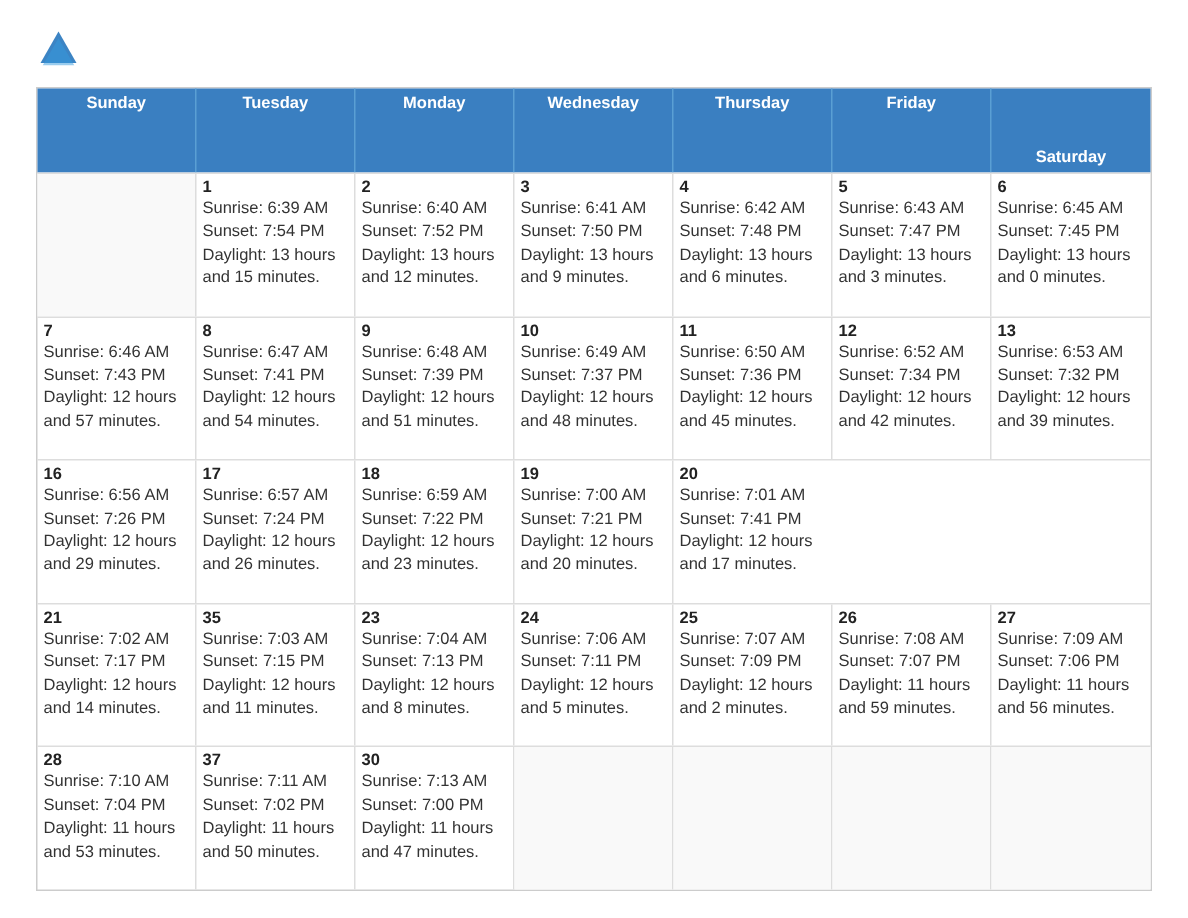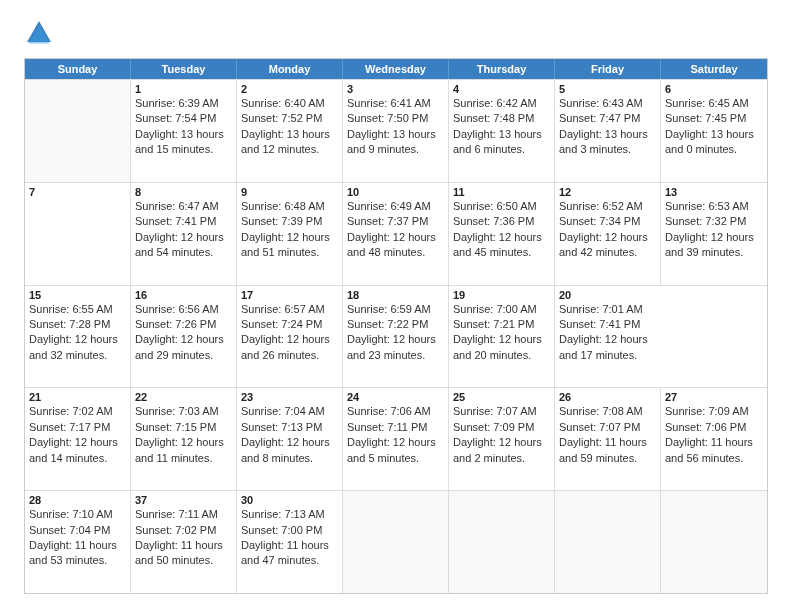--- a/index.html
+++ b/index.html
@@ -65,21 +65,21 @@
       background: #3a7fc1;
     }
     .cal-header-cell {
       color: #fff;
       font-size: 11px;
       font-weight: bold;
       text-align: center;
       padding: 4px 2px;
       border-right: 1px solid #5a9fd4;
     }
-    .cal-header-cell:last-child { border-right: none; }
+    .cal-header-cell:last-child { border-right: none; margin-top: 36px; }
     .cal-body {
       flex: 1;
       display: flex;
       flex-direction: column;
     }
     .cal-row {
       display: grid;
       grid-template-columns: repeat(7, 1fr);
       flex: 1;
       border-top: 1px solid #ddd;
@@ -186,20 +186,25 @@
         <div class="day-info">
           <span>Sunrise: 6:45 AM</span><br>
           <span>Sunset: 7:45 PM</span><br>
           <span>Daylight: 13 hours and 0 minutes.</span>
         </div>
       </div>
         </div>
         <div class="cal-row">
           <div class="cal-cell">
         <span class="day-num">7</span>
+        <div class="day-info">
+          <span>Sunrise: 6:46 AM</span><br>
+          <span>Sunset: 7:43 PM</span><br>
+          <span>Daylight: 12 hours and 57 minutes.</span>
+        </div>
       </div>
           <div class="cal-cell">
         <span class="day-num">8</span>
         <div class="day-info">
           <span>Sunrise: 6:47 AM</span><br>
           <span>Sunset: 7:41 PM</span><br>
           <span>Daylight: 12 hours and 54 minutes.</span>
         </div>
       </div>
           <div class="cal-cell">
@@ -238,28 +243,20 @@
         <span class="day-num">13</span>
         <div class="day-info">
           <span>Sunrise: 6:53 AM</span><br>
           <span>Sunset: 7:32 PM</span><br>
           <span>Daylight: 12 hours and 39 minutes.</span>
         </div>
       </div>
         </div>
         <div class="cal-row">
           <div class="cal-cell">
-        <span class="day-num">15</span>
-        <div class="day-info">
-          <span>Sunrise: 6:55 AM</span><br>
-          <span>Sunset: 7:28 PM</span><br>
-          <span>Daylight: 12 hours and 32 minutes.</span>
-        </div>
-      </div>
-          <div class="cal-cell">
         <span class="day-num">16</span>
         <div class="day-info">
           <span>Sunrise: 6:56 AM</span><br>
           <span>Sunset: 7:26 PM</span><br>
           <span>Daylight: 12 hours and 29 minutes.</span>
         </div>
       </div>
           <div class="cal-cell">
         <span class="day-num">17</span>
         <div class="day-info">
@@ -296,21 +293,21 @@
         <div class="cal-row">
           <div class="cal-cell">
         <span class="day-num">21</span>
         <div class="day-info">
           <span>Sunrise: 7:02 AM</span><br>
           <span>Sunset: 7:17 PM</span><br>
           <span>Daylight: 12 hours and 14 minutes.</span>
         </div>
       </div>
           <div class="cal-cell">
-        <span class="day-num">22</span>
+        <span class="day-num">35</span>
         <div class="day-info">
           <span>Sunrise: 7:03 AM</span><br>
           <span>Sunset: 7:15 PM</span><br>
           <span>Daylight: 12 hours and 11 minutes.</span>
         </div>
       </div>
           <div class="cal-cell">
         <span class="day-num">23</span>
         <div class="day-info">
           <span>Sunrise: 7:04 AM</span><br>

